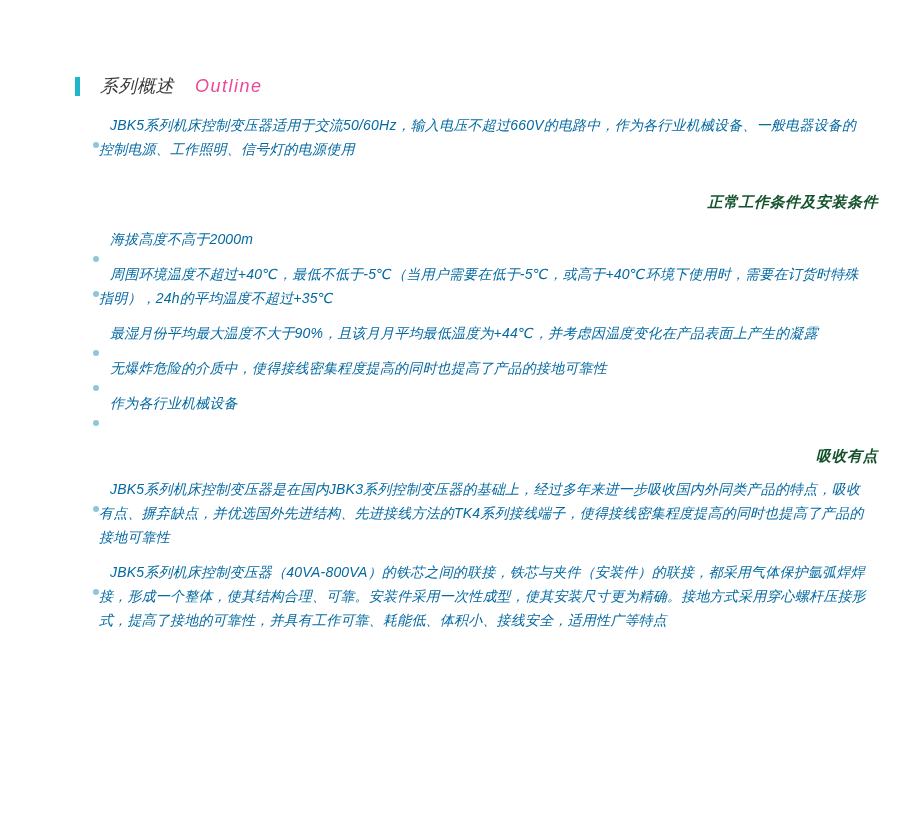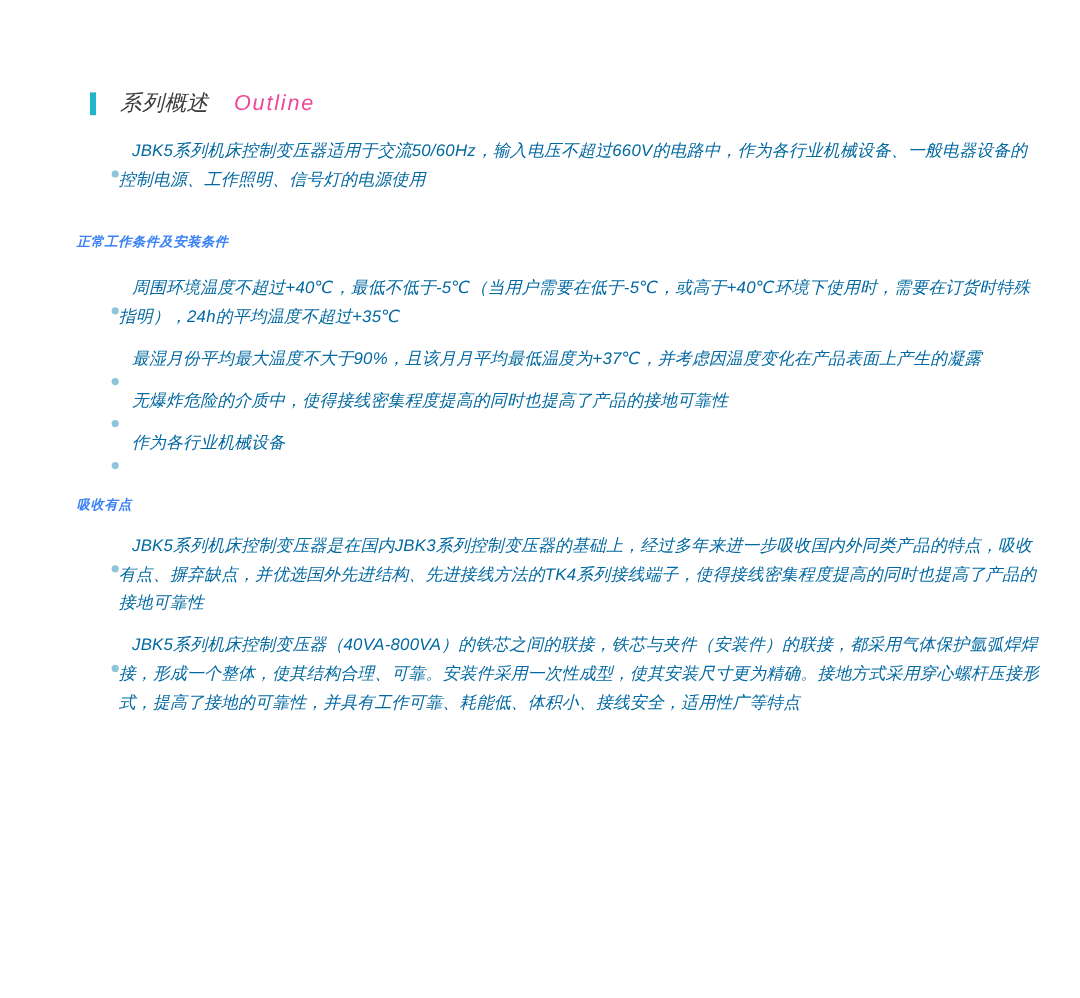--- a/index.html
+++ b/index.html
@@ -34,27 +34,28 @@
     letter-spacing: 0.5px;
   }
   .title-en {
     font-size: 18px;
     color: #ec4899;
     margin-left: 10px;
     letter-spacing: 1.5px;
   }
   
   h2.sec-heading {
-    font-size: 11px;
+    font-size: 15px;
     font-weight: bold;
-    color: #3b82f6;
+    color: #14532d;
     letter-spacing: 0.5px;
     margin-top: 31px;
     margin-bottom: 8px;
     line-height: 20px;
+    text-align: right;
   }
   
   ul.blist {
     list-style: none;
     margin-top: 15px;
     padding-left: 24px;
   }
   ul.blist.tight { margin-top: 8px; }
   ul.blist li {
     position: relative;
@@ -88,25 +89,29 @@
     <li>
       <span class="bullet-dot"></span>
       <span>JBK5系列机床控制变压器适用于交流50/60Hz，输入电压不超过660V的电路中，作为各行业机械设备、一般电器设备的控制电源、工作照明、信号灯的电源使用</span>
     </li>
   </ul>
 
   <h2 class="sec-heading">正常工作条件及安装条件</h2>
   <ul class="blist">
     <li>
       <span class="bullet-dot"></span>
+      <span>海拔高度不高于2000m</span>
+    </li>
+    <li>
+      <span class="bullet-dot"></span>
       <span>周围环境温度不超过+40℃，最低不低于-5℃（当用户需要在低于-5℃，或高于+40℃环境下使用时，需要在订货时特殊指明），24h的平均温度不超过+35℃</span>
     </li>
     <li>
       <span class="bullet-dot"></span>
-      <span>最湿月份平均最大温度不大于90%，且该月月平均最低温度为+37℃，并考虑因温度变化在产品表面上产生的凝露</span>
+      <span>最湿月份平均最大温度不大于90%，且该月月平均最低温度为+44℃，并考虑因温度变化在产品表面上产生的凝露</span>
     </li>
     <li>
       <span class="bullet-dot"></span>
       <span>无爆炸危险的介质中，使得接线密集程度提高的同时也提高了产品的接地可靠性</span>
     </li>
     <li>
       <span class="bullet-dot"></span>
       <span>作为各行业机械设备</span>
     </li>
   </ul>

